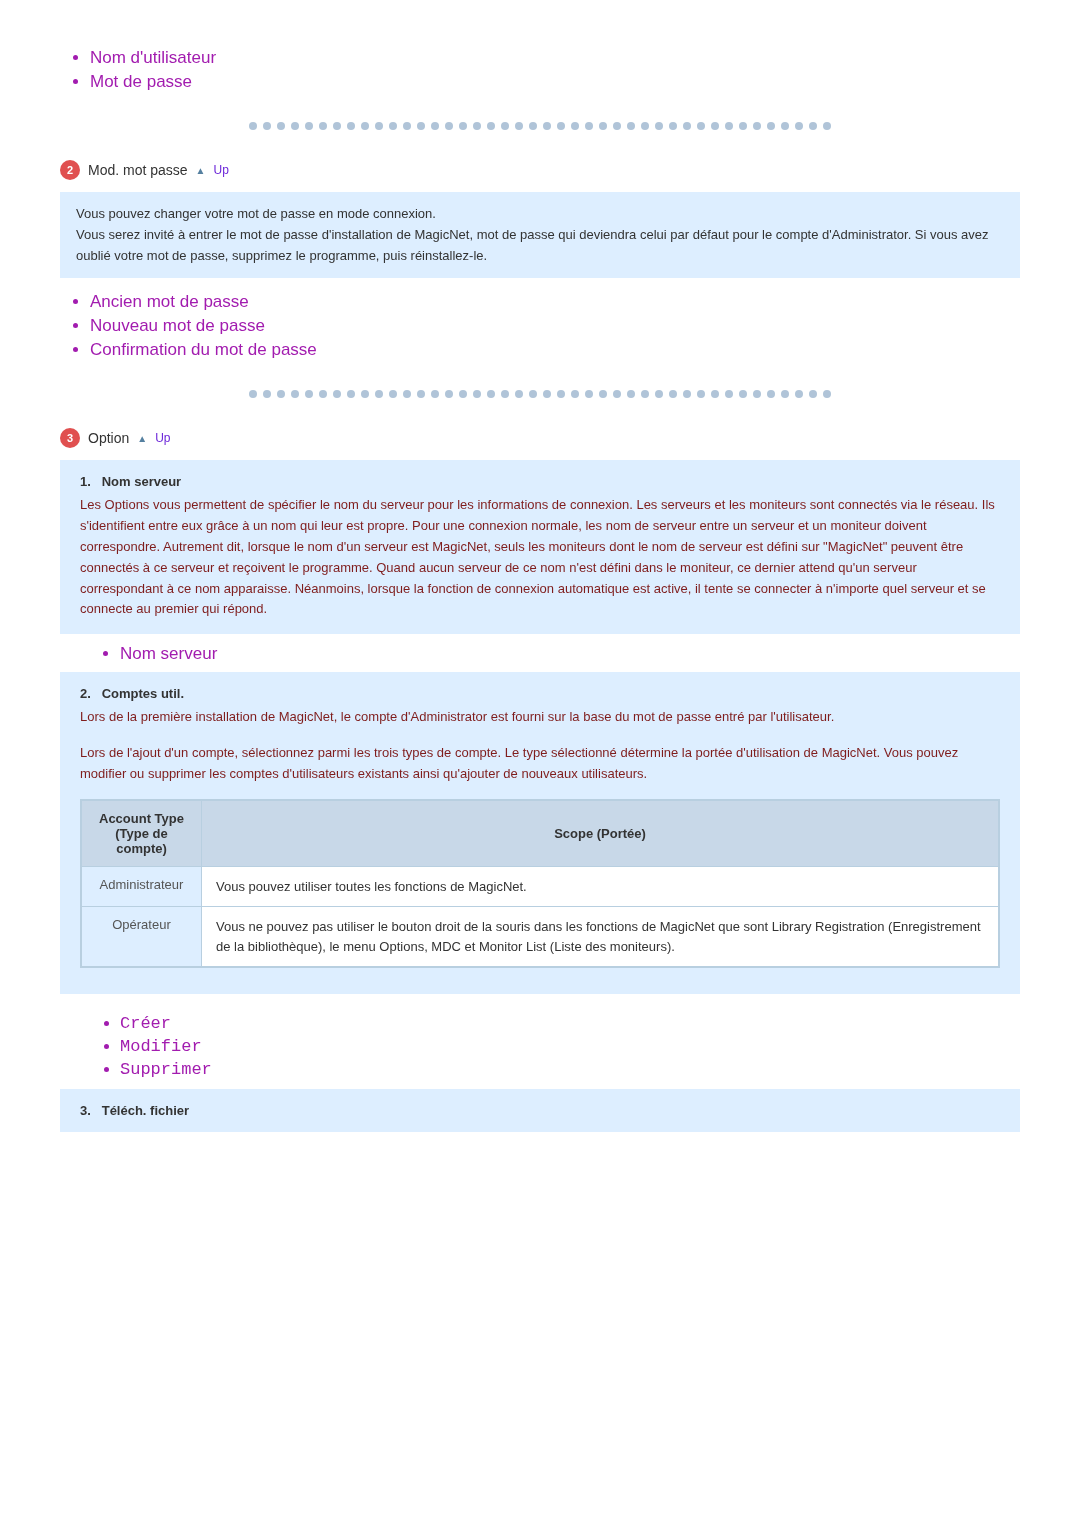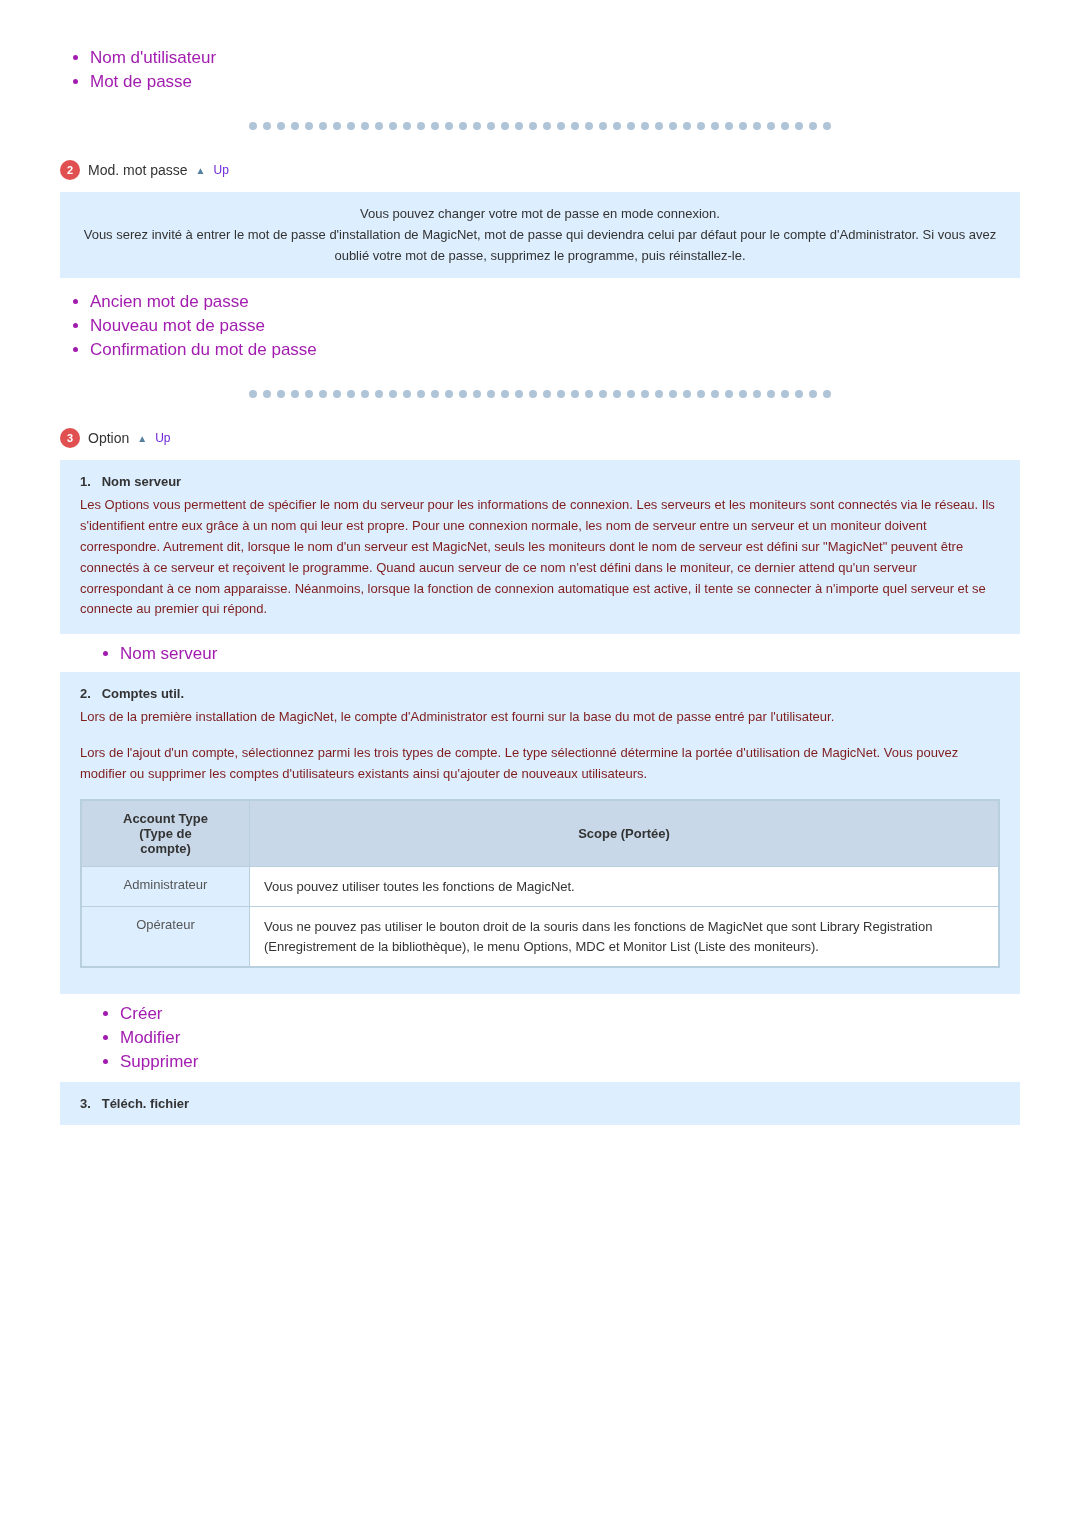--- a/index.html
+++ b/index.html
@@ -87,21 +87,20 @@
     }
 
     .info-box {
       background: #ddeeff;
       border: none;
       padding: 12px 16px;
       margin: 10px 0 14px 0;
       font-size: 13px;
       line-height: 1.6;
       color: #333;
-      text-align: center;
     }
 
     .subsection-block {
       background: #ddeeff;
       padding: 14px 20px;
       margin-bottom: 10px;
     }
 
     .subsection-num {
       font-weight: bold;
@@ -133,21 +132,21 @@
       background: #c8d8e8;
       padding: 10px 14px;
       font-weight: bold;
       font-size: 13px;
       color: #333;
       border: 1px solid #b8cfe0;
       text-align: center;
     }
 
     .account-table th.left-col {
-      width: 168px;
+      width: 120px;
       text-align: center;
     }
 
     .account-table td {
       padding: 10px 14px;
       border: 1px solid #b8cfe0;
       font-size: 13px;
       color: #333;
       vertical-align: top;
     }
@@ -158,21 +157,22 @@
       font-size: 13px;
       color: #555;
     }
 
     .account-table td.scope-cell {
       background: #fff;
       line-height: 1.5;
     }
 
     .compte-util-bullets {
-      margin: 10px 0 10px 30px;
+      margin: 20px 0 10px 30px;
+      font-family: Liberation Mono, monospace;
     }
 
     .telech-header {
       background: #ddeeff;
       padding: 14px 20px;
       margin-top: 10px;
     }
 
     .telech-title {
       font-weight: bold;

